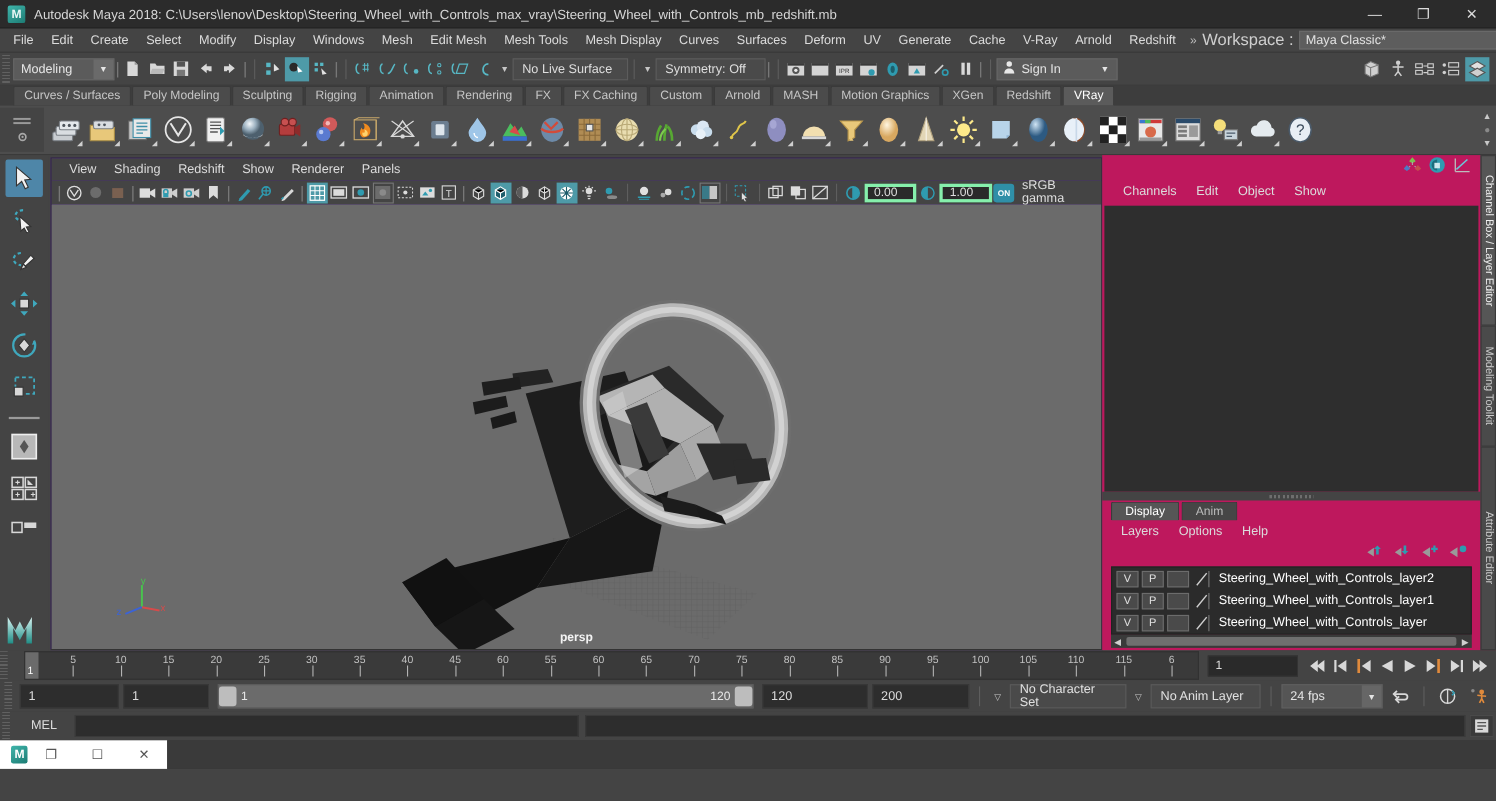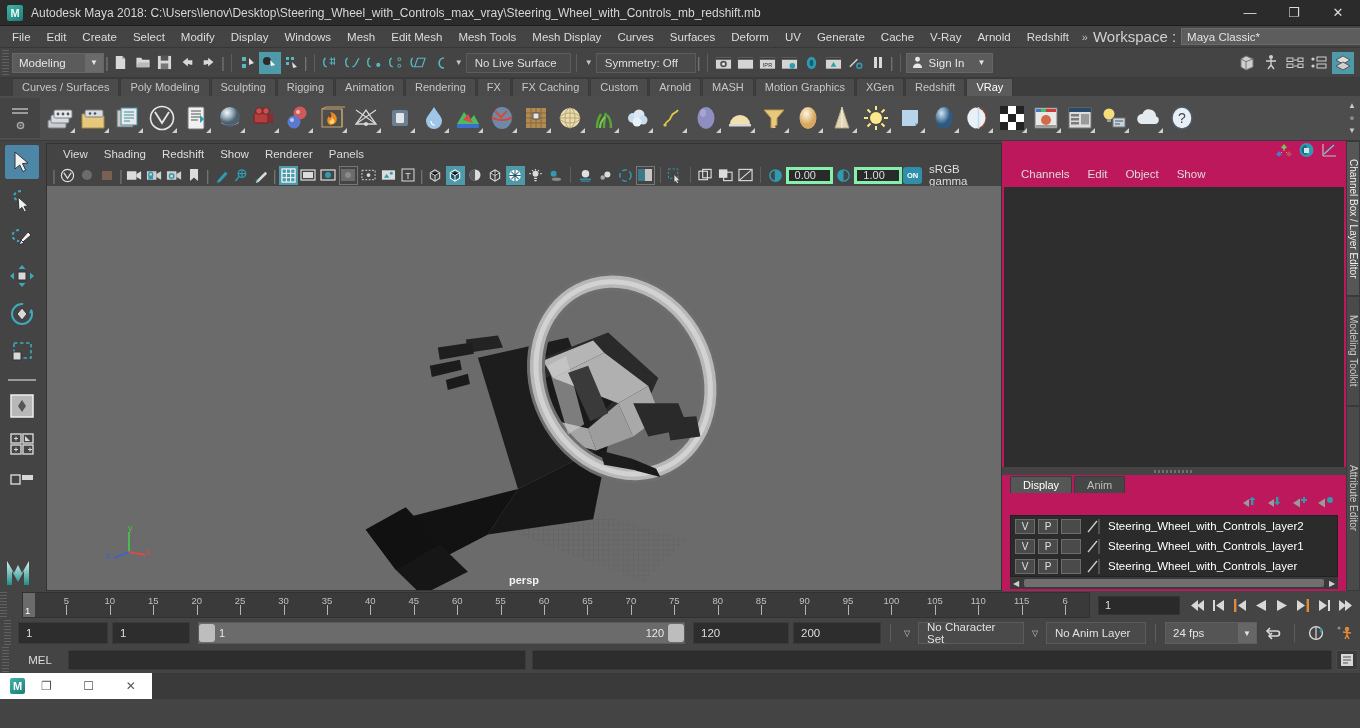--- a/index.html
+++ b/index.html
@@ -64,21 +64,21 @@
     color: #c9c9c9; flex: none;
   }
   .tbtn.on { background: #4e9aa8; }
   .tbtn svg { display:block; }
   .field-combo {
     height: 20px; background: #4a4a4a; border: 1px solid #5c5c5c;
     display:flex; align-items:center; color:#dedede; font-size:11.5px; padding: 0 8px;
   }
   .tri { width:14px; text-align:center; color:#c6c6c6; font-size:8px; }
   .signin {
-    width: 87px; height: 20px; background: #5b5b5b; border:1px solid #666;
+    width: 110px; height: 20px; background: #5b5b5b; border:1px solid #666;
     display:flex; align-items:center; color:#e4e4e4; font-size:11.5px;
   }
 
   
   #shelf { background: #444; border-bottom: 1px solid #3a3a3a; }
   #shelf-tabs { height: 18px; display: flex; align-items: flex-end; padding-left: 12px; background:#3d3d3d; }
   .shelf-sidecol { width: 40px; flex:none; background:#444; display:flex; flex-direction:column;
       align-items:center; justify-content:space-around; padding: 2px 0;}
   .shelf-tab {
     font-size: 11px; color: #c6c6c6; padding: 2px 9px 2px 9px; height:18px;
@@ -1196,20 +1196,25 @@
         <div class="cb-menu-item">Object</div>
         <div class="cb-menu-item">Show</div>
       </div>
       <div id="cb-area"></div>
       <div id="rp-splitter">
           <div class="dots"></div>
         </div>
       <div id="layer-tabs">
         <div class="ltab active">Display</div>
         <div class="ltab">Anim</div>
+      </div>
+      <div id="layer-menu">
+        <div class="cb-menu-item">Layers</div>
+        <div class="cb-menu-item">Options</div>
+        <div class="cb-menu-item">Help</div>
       </div>
       <div id="layer-btns">
         <div>
           <svg width="17" height="13" viewBox="0 0 17 13">
               <path d="M1 7l6-4v8z" fill="#9a9a9a"></path>
               <path d="M9 9V4l-2 0 3.2-3.2L13.4 4h-2v5z" fill="#2f9bb0"></path>
             </svg>
         </div>
         <div>
           <svg width="17" height="13" viewBox="0 0 17 13">

